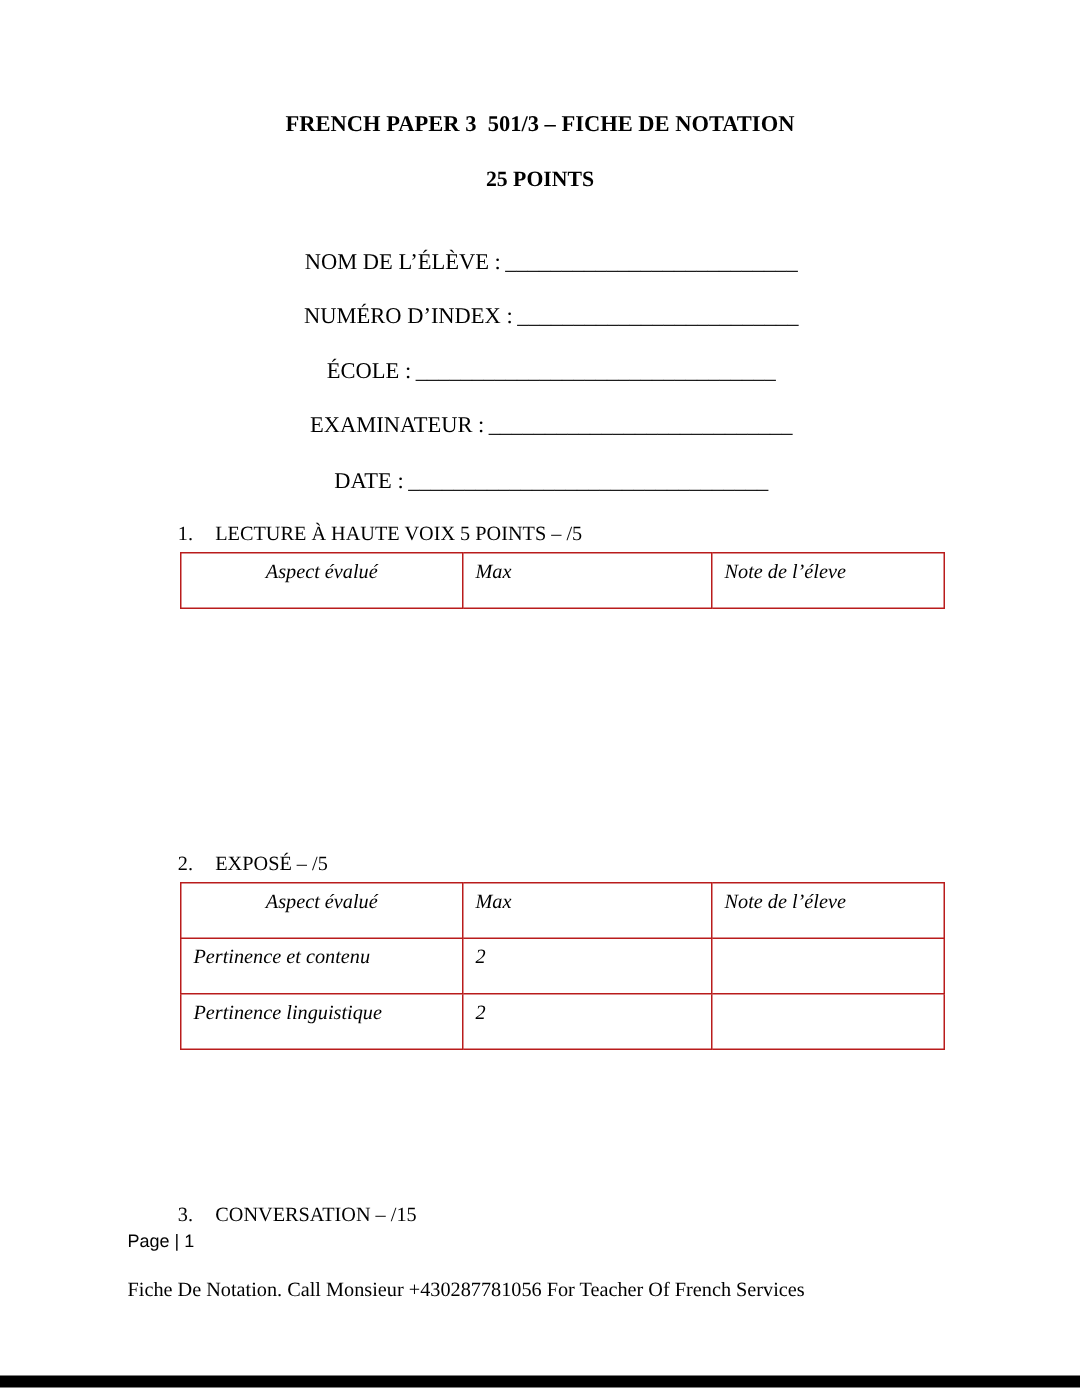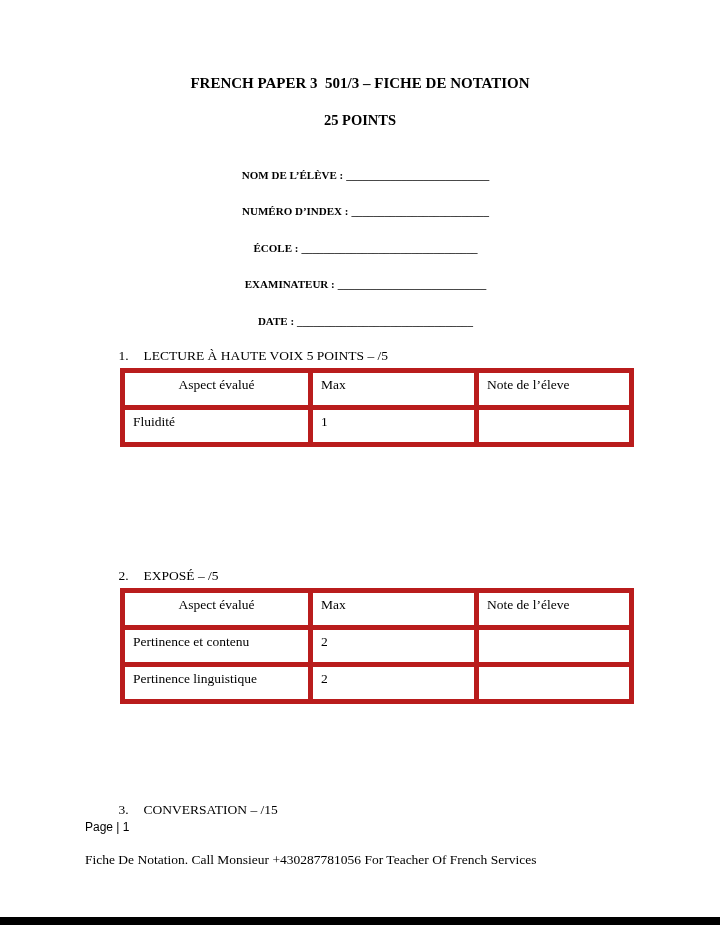--- a/index.html
+++ b/index.html
@@ -23,22 +23,22 @@
     line-height: 18px;
     white-space: pre;
   }
   .points {
     top: 111px;
     font-weight: bold;
     font-size: 14.5px;
     line-height: 18px;
   }
   .field {
-    font-weight: bold;
-    font-size: 11px;
+    font-weight: normal;
+    font-size: 15px;
     line-height: 18px;
     white-space: pre;
     text-align: center;
   }
   .field .blank { margin-left: 3px; letter-spacing: 0; }
   .f0 { top: 148px; }
   .f1 { top: 184px; }
   .f2 { top: 221px; }
   .f3 { top: 257px; }
   .f4 { top: 294px; }
@@ -56,26 +56,27 @@
     position: absolute;
     left: 120px;
     width: 509px;
     border-collapse: collapse;
     table-layout: fixed;
     font-size: 13.5px;
   }
   .t1 { top: 368px; }
   .t2 { top: 588px; }
   table.score-table td {
-    border: 5px solid #b91c1c;
+    border: 1px solid #b91c1c;
     vertical-align: top;
     padding: 3px 8px 2px 8px;
     line-height: 17px;
     box-sizing: border-box;
     overflow: hidden;
+    font-style: italic;
   }
   table.score-table .c1 { width: 188px; }
   table.score-table .c2 { width: 166px; margin-left: 26px; }
   table.score-table .c3 { width: 155px; }
   table.score-table tr.hdr td { height: 37px; }
   table.score-table tr.row td { height: 37px; }
   .th-center { text-align: center; }
   .page-label {
     top: 820px; left: 85px;
     font-family: "Liberation Sans", sans-serif;
@@ -122,25 +123,20 @@
     <span class="hnum">1.</span><span>LECTURE À HAUTE VOIX 5 POINTS – /5</span>
   </div>
 
   <table class="score-table t1">
     <tbody>
         <tr class="hdr">
       <td class="c1 th-center">Aspect évalué</td>
       <td class="c2">Max</td>
       <td class="c3">Note de l’éleve</td>
     </tr>
-    <tr class="row">
-      <td class="c1">Fluidité</td>
-      <td class="c2">1</td>
-      <td class="c3"></td>
-    </tr>
   </tbody>
     </table>
 
   <div class="abs heading h2">
     <span class="hnum">2.</span><span>EXPOSÉ – /5</span>
   </div>
 
   <table class="score-table t2">
     <tbody>
         <tr class="hdr">

